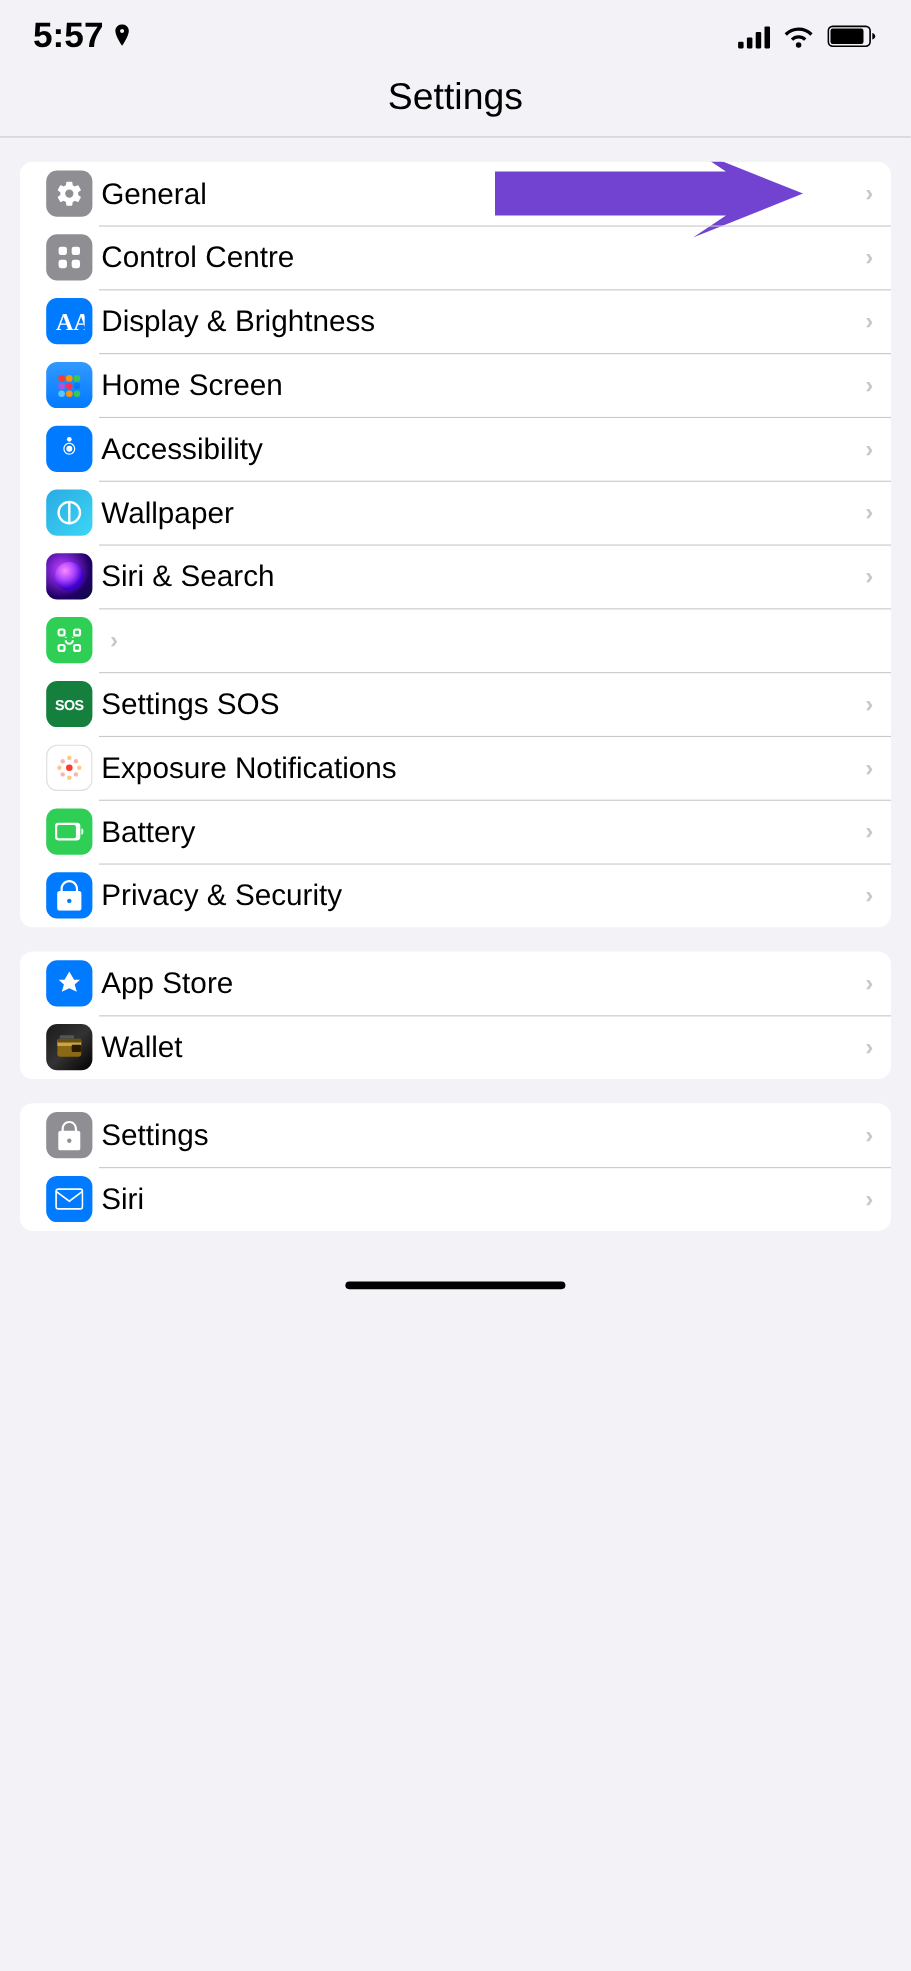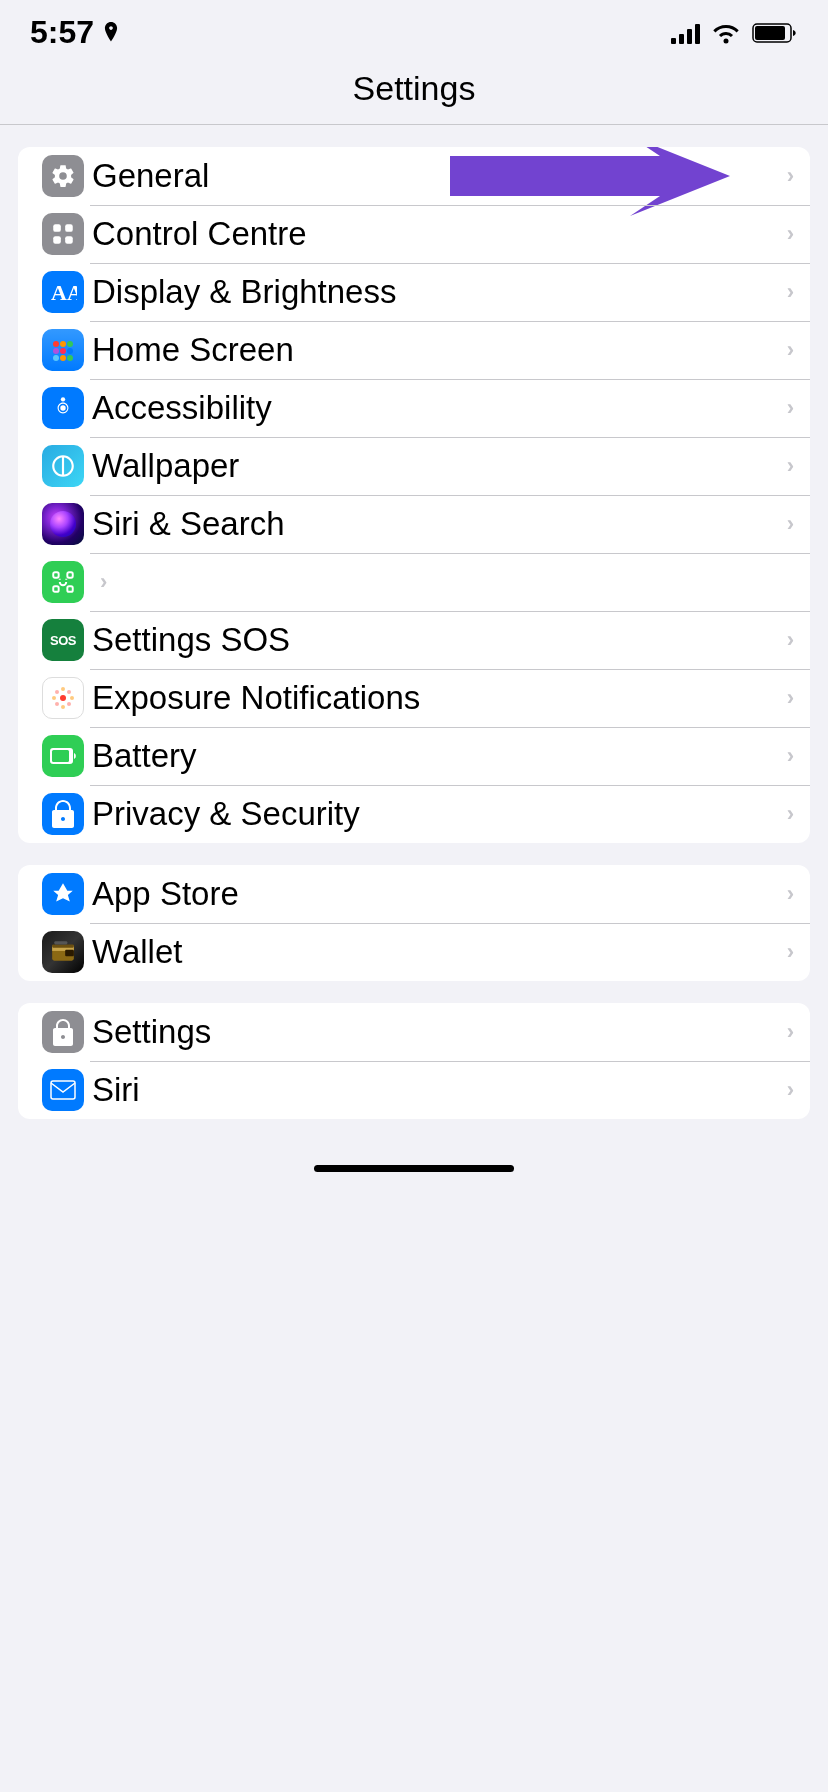--- a/index.html
+++ b/index.html
@@ -100,21 +100,21 @@
       display: flex;
       align-items: center;
       justify-content: center;
       font-size: 22px;
       color: #fff;
       overflow: hidden;
     }
 
     .row-label {
       flex: 1;
-      font-size: 33px;
+      font-size: 27px;
       color: #000;
       font-weight: 400;
     }
     .row-chevron {
       color: #c7c7cc;
       font-size: 22px;
       font-weight: 600;
       margin-left: 8px;
     }
 

